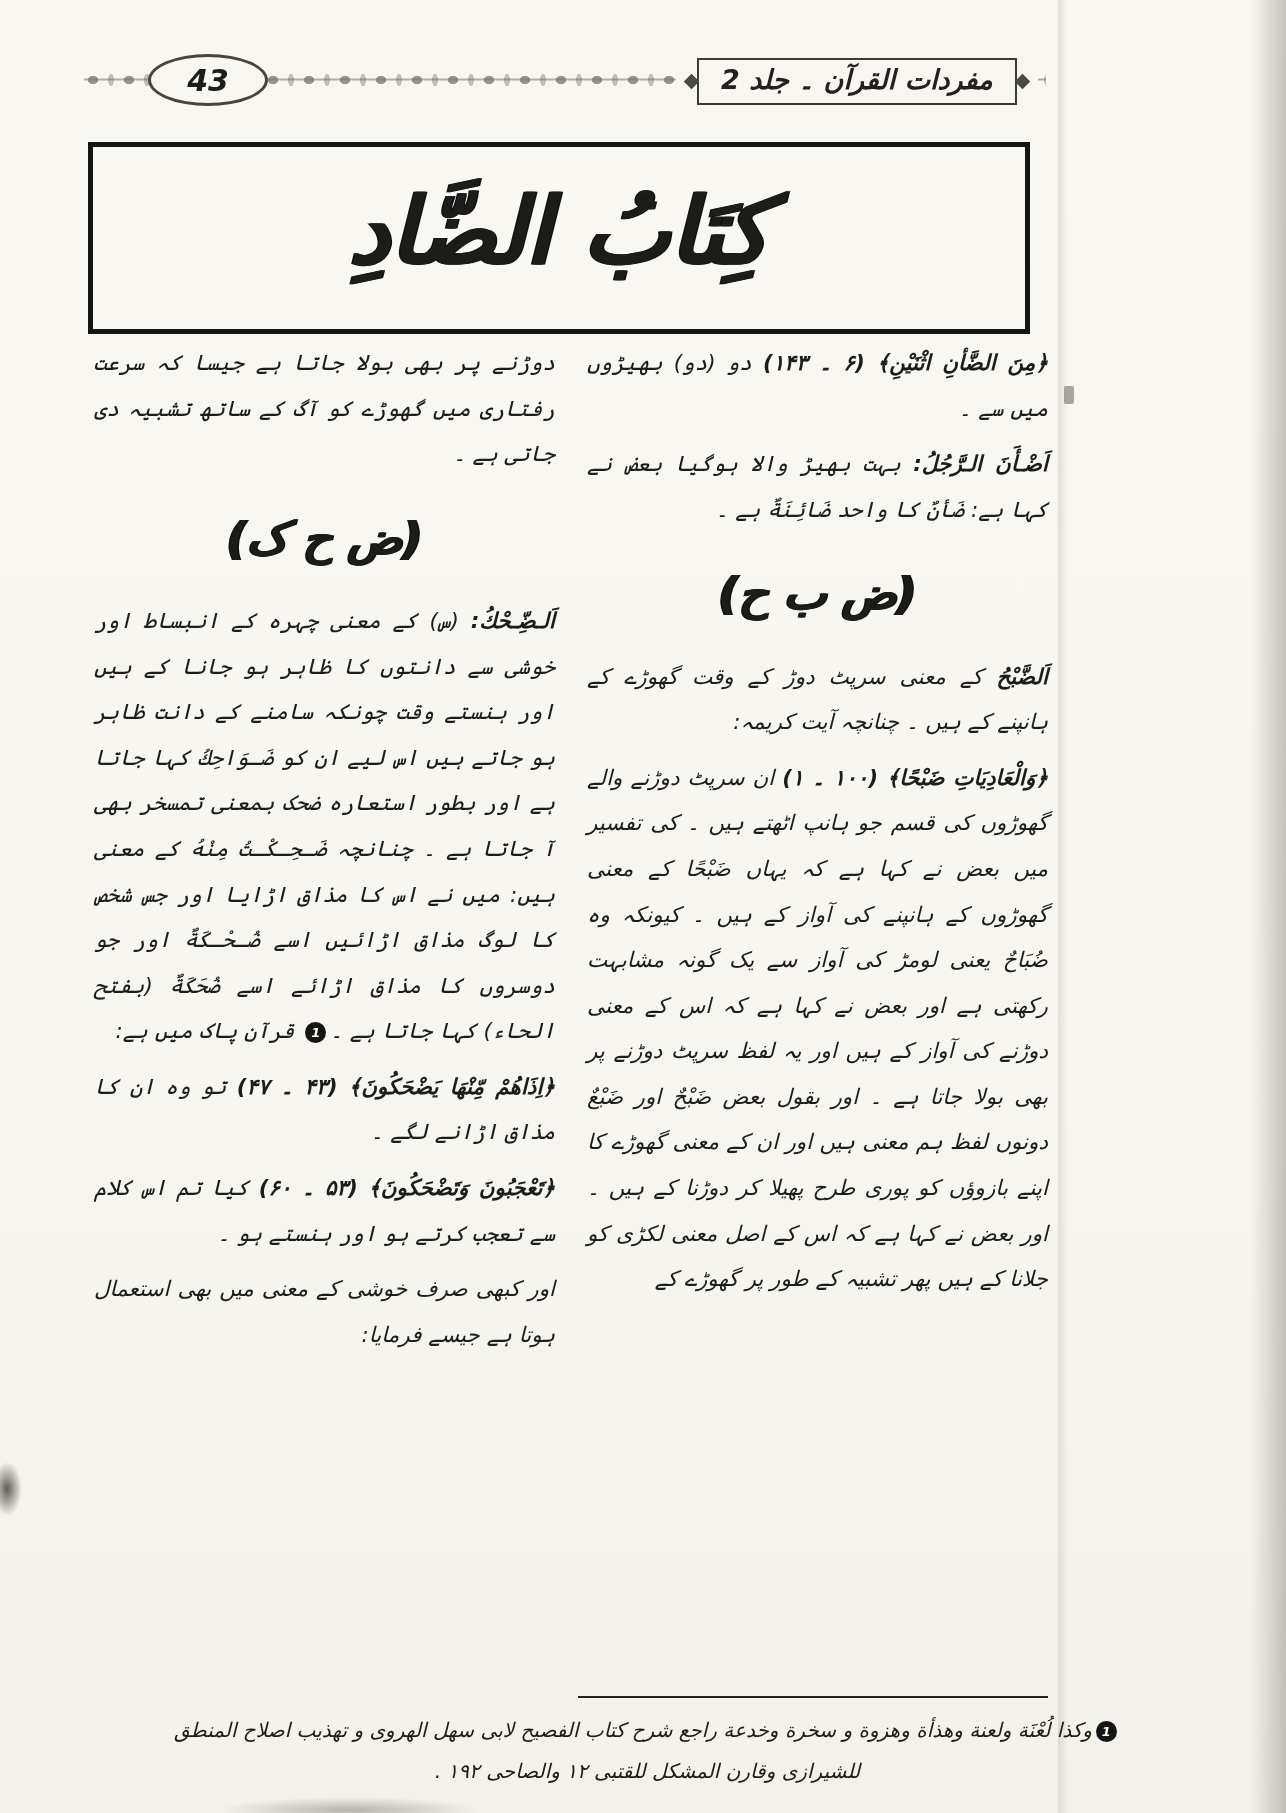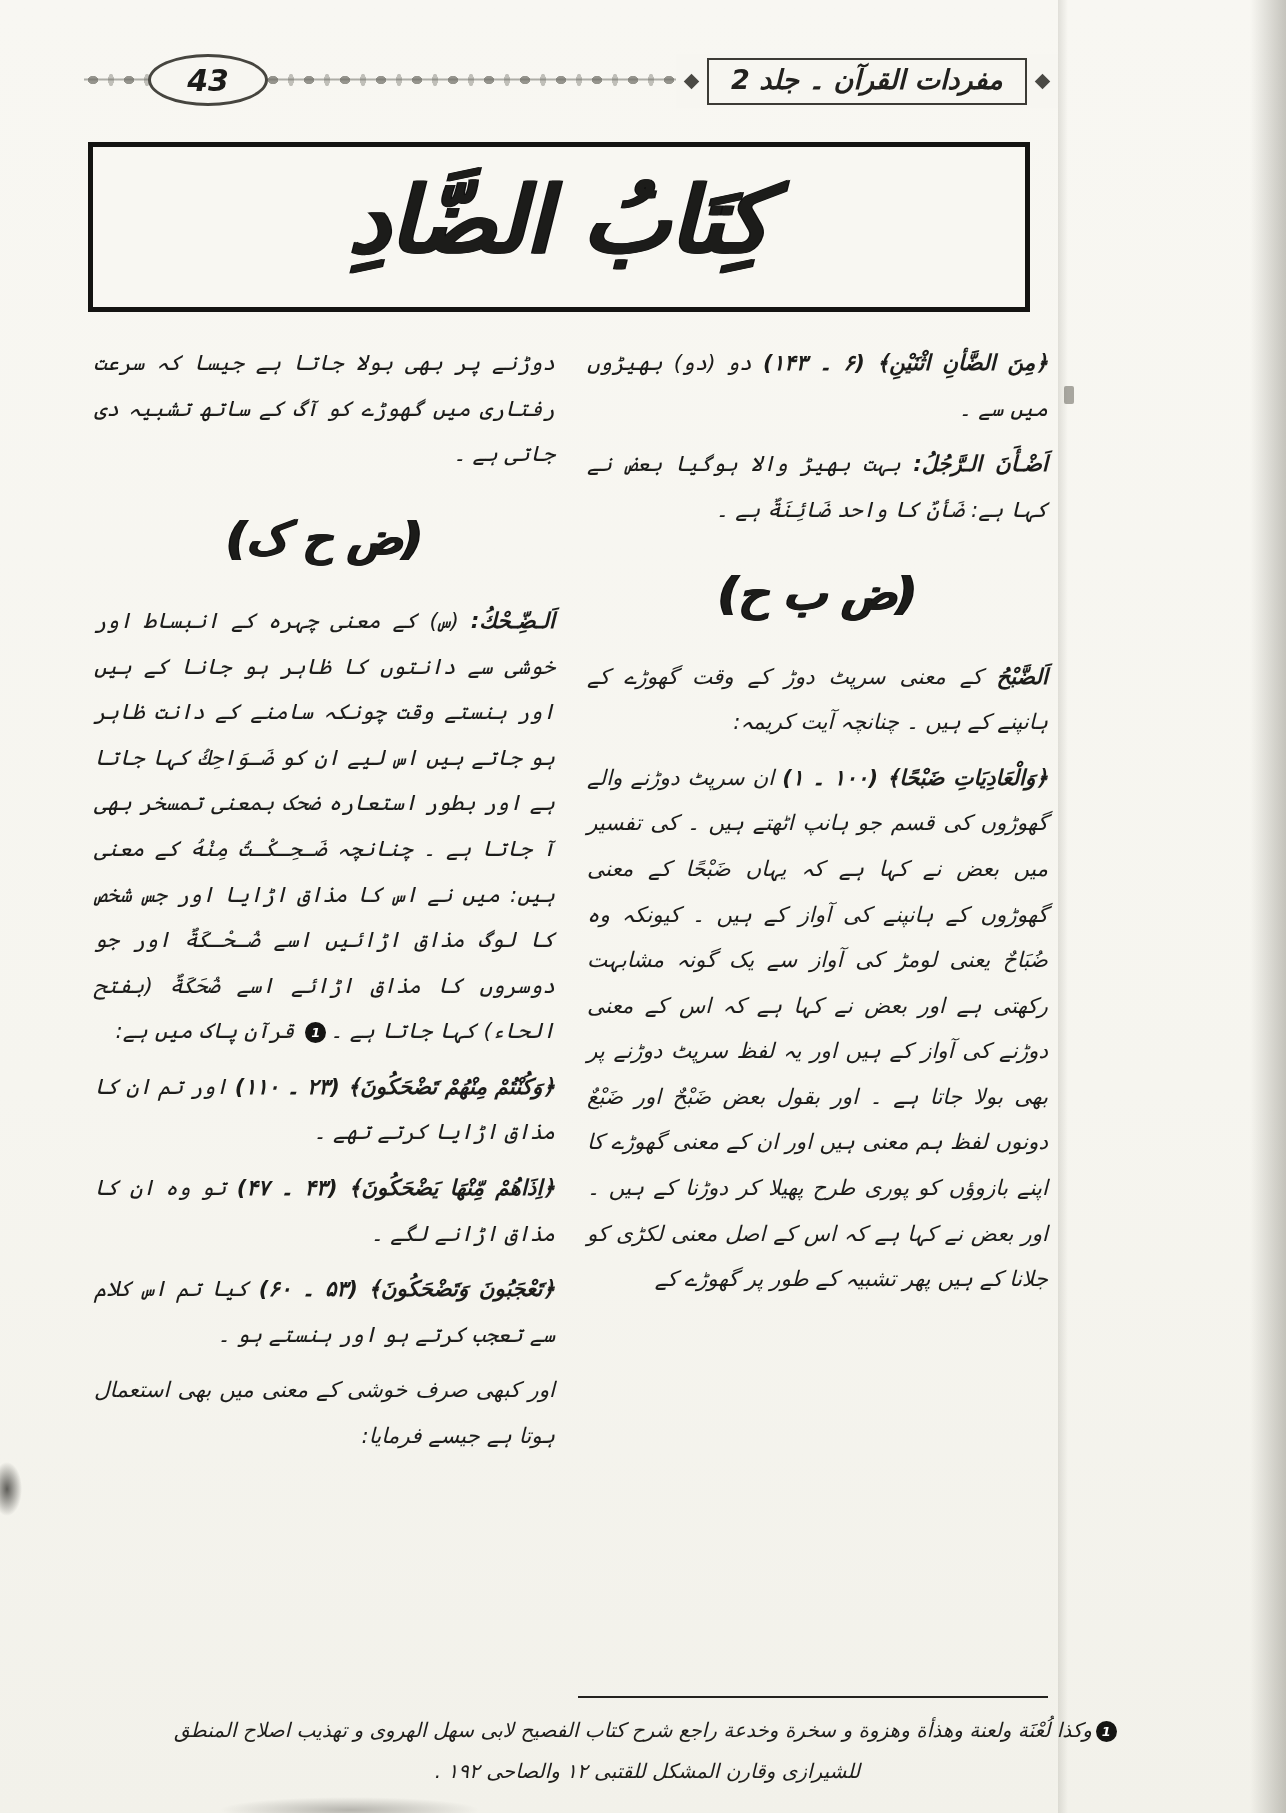--- a/index.html
+++ b/index.html
@@ -54,34 +54,34 @@
   .page-num-badge {
     position: absolute; top: 54px; left: 148px; width: 120px; height: 52px;
     border: 3px solid #46453f; border-radius: 50%;
     background: #f7f6f1;
     display: flex; align-items: center; justify-content: center;
     font-size: 30px; font-weight: bold; z-index: 2;
     direction: ltr;
   }
   .cartouche {
     position: absolute; top: 54px; left: 676px; height: 54px;
-    display: flex; align-items: center; gap: 10px;
+    display: flex; align-items: center; 
     background: #f7f6f1; padding: 0 10px; z-index: 2;
   }
   .cartouche-box {
     border: 2.5px solid #3c3b36;
     padding: 4px 22px 8px;
     font-size: 27px; font-weight: bold; white-space: nowrap;
     color: #22211e;
   }
   .diamond { width: 11px; height: 11px; background: #4a4944; transform: rotate(45deg); display: inline-block; }
 
   
   .titlebox {
-    position: absolute; top: 142px; left: 88px; width: 942px; height: 170px;
+    position: absolute; top: 142px; left: 88px; width: 942px; height: 192px;
     border: 3px solid #141412; background: #f8f7f2; z-index: 2;
   }
   .titlebox-inner {
     border: 2px solid #141412; width: 100%; height: 100%;
     display: flex; align-items: center; justify-content: center;
   }
   .chapter-title {
     margin: 0; font-size: 92px; font-weight: bold; line-height: 1.25;
     padding-bottom: 14px; letter-spacing: 2px;
     text-shadow: 1.5px 0 0 #111, -1.5px 0 0 #111;
@@ -170,23 +170,20 @@
       <p>دوڑنے پر بھی بولا جاتا ہے جیسا کہ سرعت رفتاری میں گھوڑے کو آگ کے ساتھ تشبیہ دی جاتی ہے ۔</p>
 
       <h2 class="sect-heading">(ض ح ک)</h2>
       <p>
         <span class="term">اَلـضِّـحْكُ:</span><span> (س) کے معنی چہرہ کے انبساط اور خوشی سے دانتوں کا ظاہر ہو جانا کے ہیں اور ہنستے وقت چونکہ سامنے کے دانت ظاہر ہو جاتے ہیں اس لیے ان کو ضَـوَاحِكُ کہا جاتا ہے اور بطور استعارہ ضحک بمعنی تمسخر بھی آ جاتا ہے ۔ چنانچہ ضَـحِـكْـتُ مِنْهُ کے معنی ہیں: میں نے اس کا مذاق اڑایا اور جس شخص کا لوگ مذاق اڑائیں اسے ضُـحْـكَةٌ اور جو دوسروں کا مذاق اڑائے اسے ضُحَكَةٌ (بفتح الحاء) کہا جاتا ہے ۔</span><span class="marker">
             <span>1</span>
           </span><span> قرآن پاک میں ہے:</span>
       </p>
 
       <p>
-        <span class="ayah">﴿وَكُنْتُمْ مِنْهُمْ تَضْحَكُونَ﴾ (۲۳ ۔ ۱۱۰)</span><span> اور تم ان کا مذاق اڑایا کرتے تھے ۔</span>
-      </p>
-      <p>
         <span class="ayah">﴿اِذَاهُمْ مِّنْهَا يَضْحَكُونَ﴾ (۴۳ ۔ ۴۷)</span><span> تو وہ ان کا مذاق اڑانے لگے ۔</span>
       </p>
       <p>
         <span class="ayah">﴿تَعْجَبُونَ وَتَضْحَكُونَ﴾ (۵۳ ۔ ۶۰)</span><span> کیا تم اس کلام سے تعجب کرتے ہو اور ہنستے ہو ۔</span>
       </p>
 
       <p>اور کبھی صرف خوشی کے معنی میں بھی استعمال ہوتا ہے جیسے فرمایا:</p>
     </div>
   </main>
 

